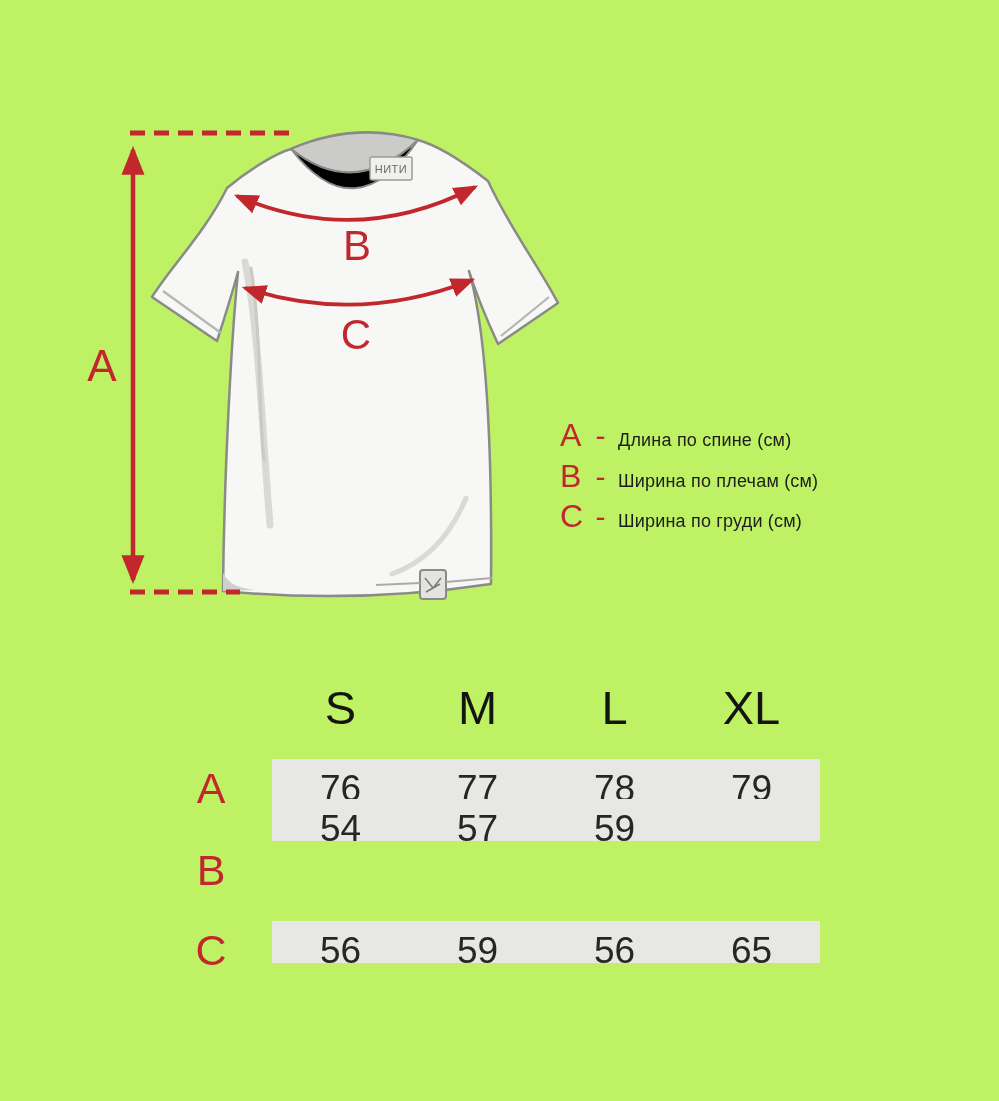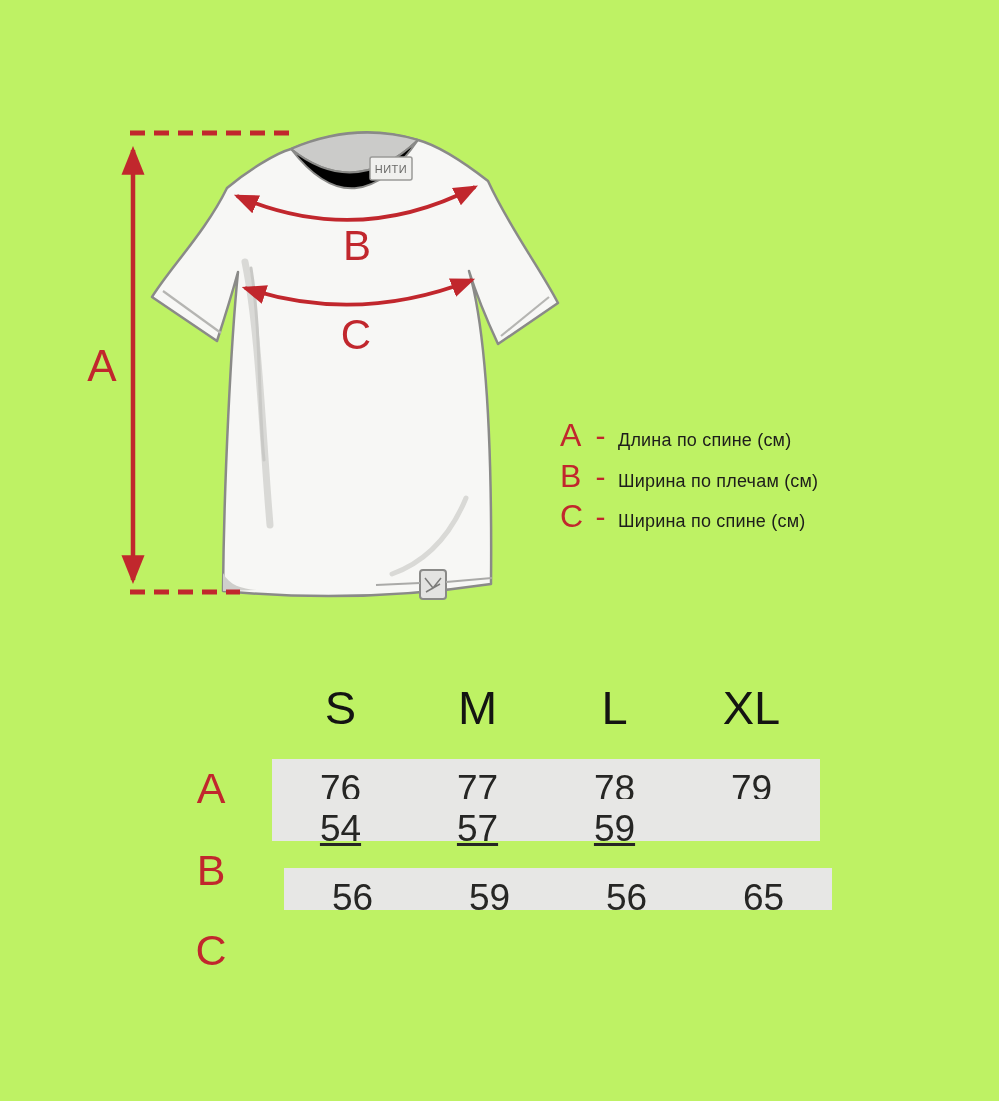--- a/index.html
+++ b/index.html
@@ -22,22 +22,22 @@
     display:grid; grid-template-columns:repeat(4,1fr);
     font-size:47px; color:#141412; line-height:48px; text-align:center;
   }
   .band {
     position:absolute; left:272px; width:548px; height:42px;
     background:#e7e7e5;
     display:grid; grid-template-columns:repeat(4,1fr);
     font-size:37px; color:#262624; line-height:59px; text-align:center;
   }
   .band-a { top:759px; }
-  .band-b { top:799px;text-decoration:underline; }
-  .band-c { top:868px;margin-left:12px; }
+  .band-b { top:799px; }
+  .band-c { top:921px; }
   .row-label {
     position:absolute; left:186px; width:50px; height:59px;
     color:#c1272d; font-size:43px; line-height:59px; text-align:center;
   }
   .row-label-a { top:759px; }
   .row-label-b { top:841px; }
   .row-label-c { top:921px; }
 </style>
 </head>
 <body>
@@ -100,21 +100,21 @@
       <span class="legend-text">Длина по спине (см)</span>
     </div>
     <div class="legend-row">
       <span class="legend-letter">B</span>
       <span class="legend-dash">-</span>
       <span class="legend-text">Ширина по плечам (см)</span>
     </div>
     <div class="legend-row">
       <span class="legend-letter">C</span>
       <span class="legend-dash">-</span>
-      <span class="legend-text">Ширина по спине (см)</span>
+      <span class="legend-text">Ширина по груди (см)</span>
     </div>
   </div>
 
   <div class="tbl-header">
     <div>S</div>
     <div>M</div>
     <div>L</div>
     <div>XL</div>
   </div>
 

